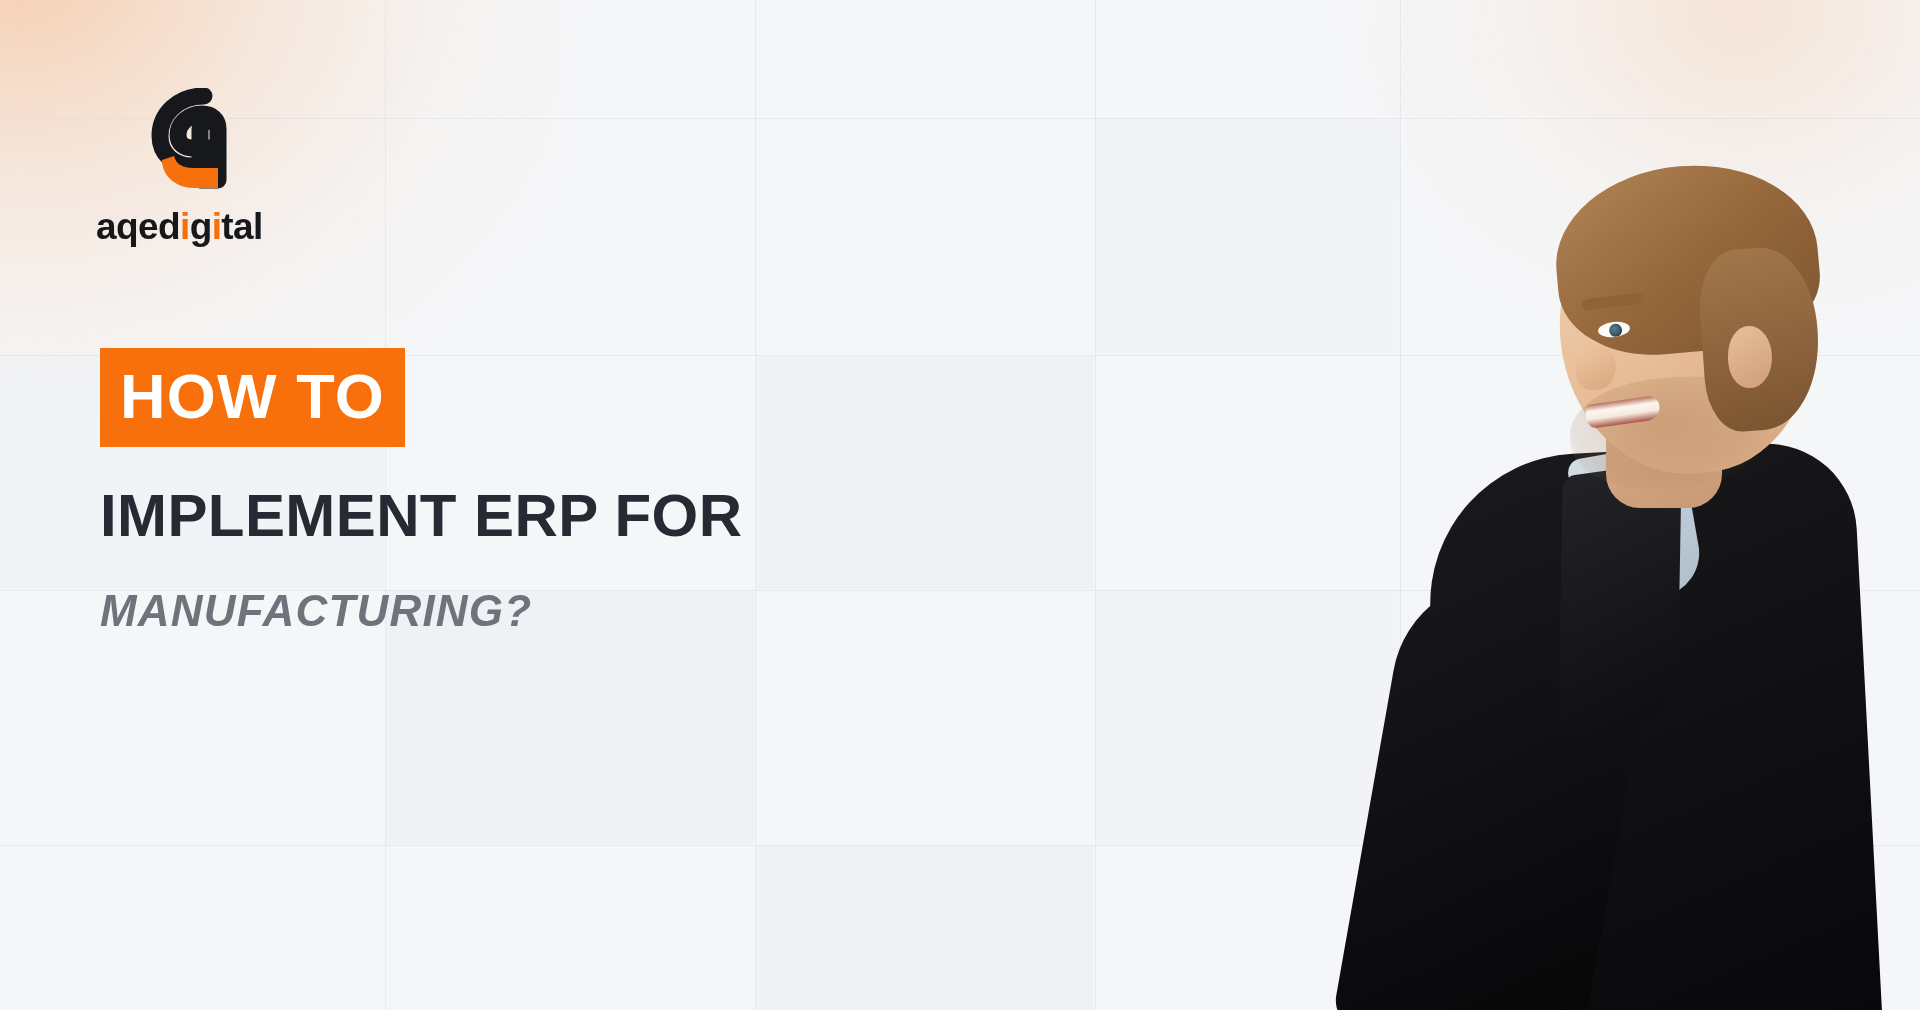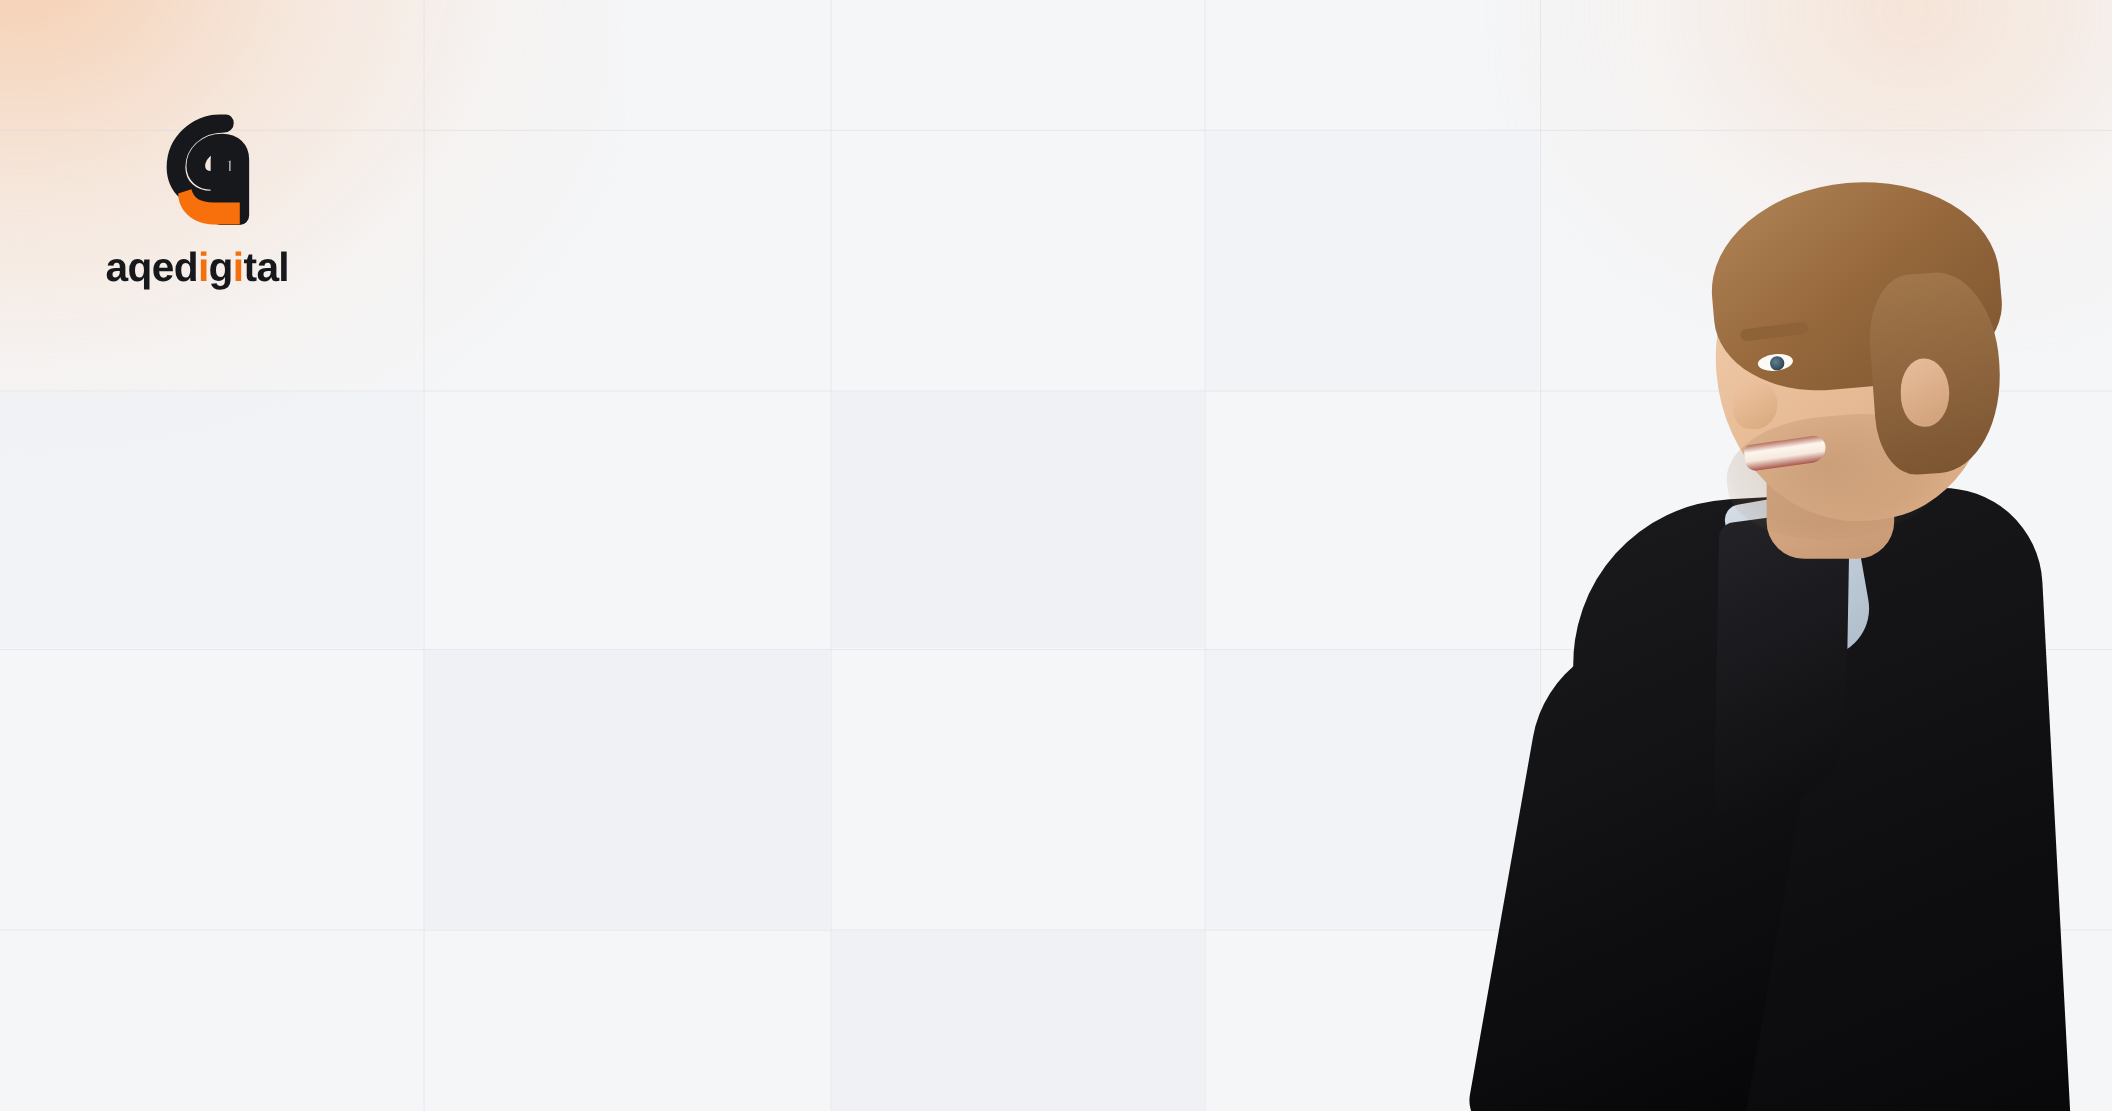--- a/index.html
+++ b/index.html
@@ -24,21 +24,21 @@
     filter:blur(14px);
   }
   .bg-grid { position:absolute; inset:0; }
   .gline-v { position:absolute; top:0; bottom:0; width:1px; background:rgba(210,216,224,.42); }
   .gline-h { position:absolute; left:0; right:0; height:1px; background:rgba(210,216,224,.40); }
   .gblock { position:absolute; background:rgba(226,231,238,.38); }
   .gblock.soft { background:rgba(232,236,242,.46); }
   .gblock.softer { background:rgba(236,240,245,.55); }
 
   
-  .logo { position:absolute; left:96px; top:104px; width:230px; }
+  .logo { position:absolute; left:96px; top:88px; width:230px; }
   .logo-mark { width:92px; height:108px; position:relative; margin-left:42px; }
   .logo-word {
     margin-top:12px; font-size:37px; font-weight:800; letter-spacing:-.6px;
     color:#17181c; line-height:1;
   }
   .logo-word .dot { color:#f4700c; }
 
   
   .headline { position:absolute; left:100px; top:348px; width:940px; }
   .hl-kicker {
@@ -181,20 +181,25 @@
       <svg viewBox="0 0 92 108" width="92" height="108" aria-hidden="true">
         <path d="M66 8 C40 8 22 26 22 48 C22 66 36 78 54 78 L78 78 L78 60 L54 60 C46 60 40 55 40 47 C40 36 50 26 64 26 C74 26 80 32 80 41 L80 78 L80 92 L62 92 L62 41 C62 37 64 34 68 34" fill="none" stroke="#17181c" stroke-width="17" stroke-linecap="round" stroke-linejoin="round"></path>
         <path d="M24 72 C24 88 38 100 56 100 L80 100 L80 80 L56 80 C44 80 38 76 36 68" fill="#f7700b"></path>
       </svg>
     </div>
     <div class="logo-word">
       <span>aqed</span><span class="dot">i</span><span>g</span><span class="dot">i</span><span>tal</span>
     </div>
   </div>
 
+  <div class="headline">
+    <div class="hl-kicker">HOW TO</div>
+    <div class="hl-main">IMPLEMENT ERP FOR</div>
+    <div class="hl-sub">MANUFACTURING?</div>
+  </div>
 
   <div class="photo">
 
     <div class="man">
       <div class="suit-body"></div>
       <div class="suit-arm"></div>
       <div class="shirt-collar"></div>
       <div class="shirt-collar2"></div>
       <div class="suit-lapel"></div>
       <div class="neck"></div>

